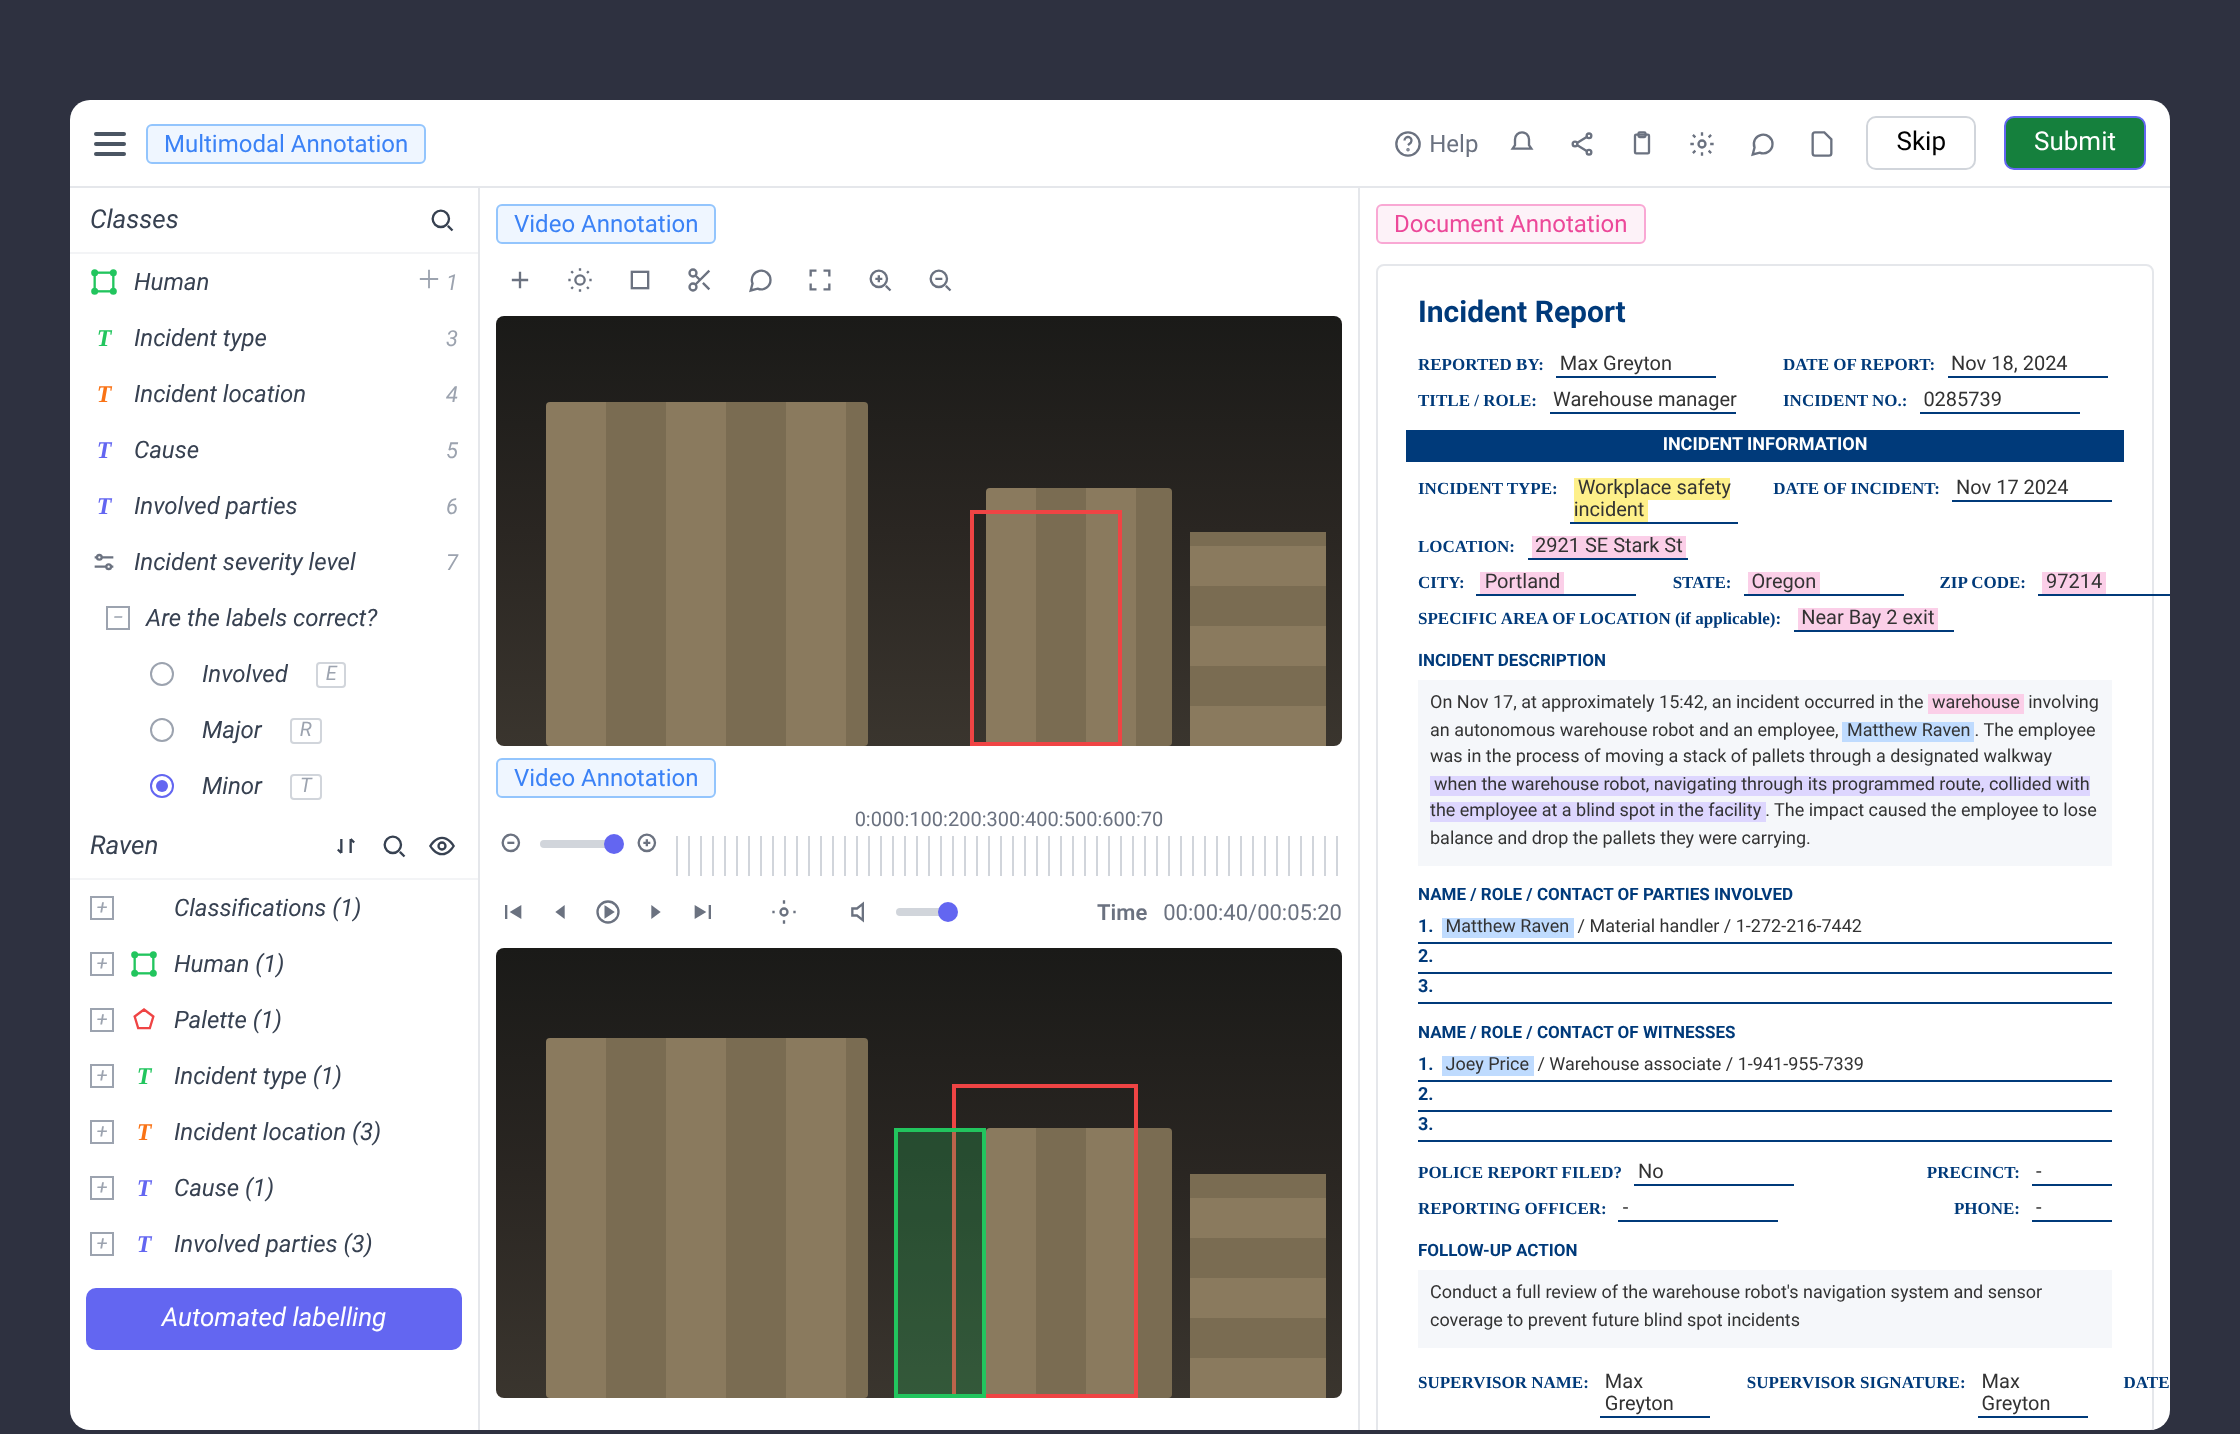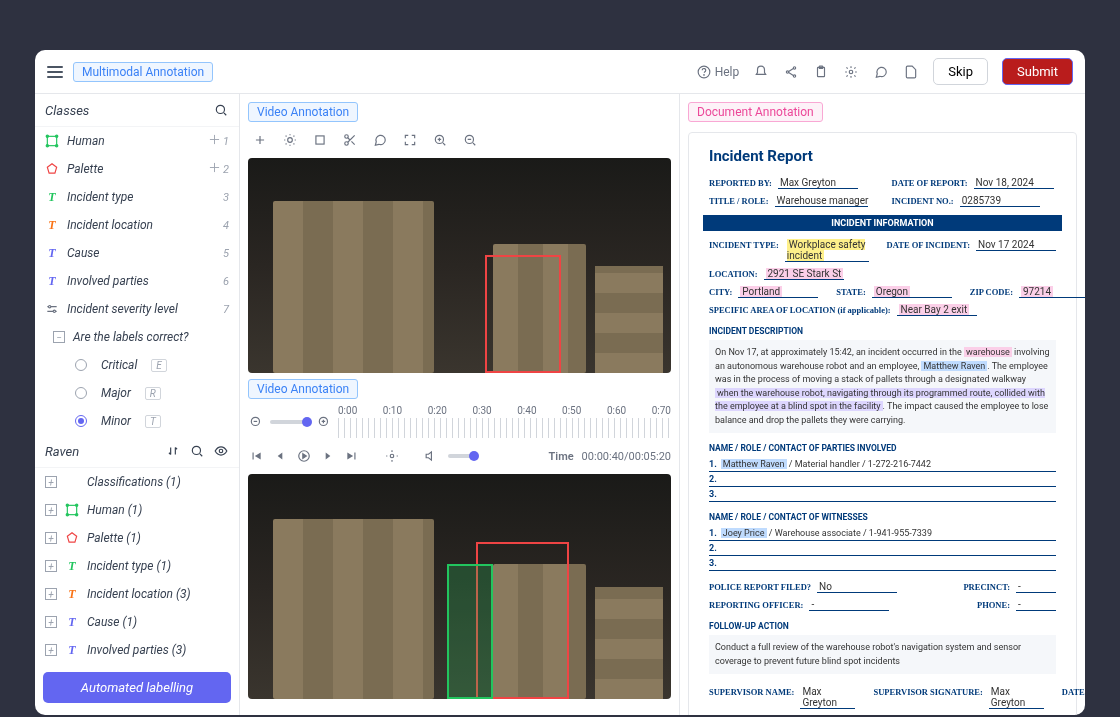--- a/index.html
+++ b/index.html
@@ -9,21 +9,21 @@
 .menu-icon { display: flex; flex-direction: column; gap: 3px; cursor: pointer; }
 .menu-icon span { width: 16px; height: 2px; background: #4b5563; border-radius: 1px; }
 .tag { border: 1px solid; border-radius: 3px; padding: 2px 8px; font-size: 12px; }
 .tag-blue { color: #3b82f6; border-color: #93c5fd; background: #eff6ff; }
 .tag-pink { color: #ec4899; border-color: #f9a8d4; background: #fdf2f8; }
 .spacer { flex: 1; }
 .topbar-actions { display: flex; align-items: center; gap: 14px; color: #6b7280; }
 .help { display: flex; align-items: flex-end; gap: 4px; font-size: 12px; }
 .icon-btn { width: 16px; height: 16px; cursor: pointer; display: flex; align-items: center; justify-content: center; }
 .btn { padding: 5px 14px; border-radius: 5px; font-size: 13px; cursor: pointer; border: 1px solid #d1d5db; background: #fff; }
-.btn-primary { background: #b91c1c; color: #fff; border-color: #6366f1; }
+.btn-primary { background: #15803d; color: #fff; border-color: #6366f1; }
 .main { display: flex; flex: 1; overflow: hidden; }
 .sidebar { width: 205px; border-right: 1px solid #e5e7eb; display: flex; flex-direction: column; overflow-y: auto; font-style: italic; }
 .section-hdr { display: flex; align-items: center; justify-content: space-between; padding: 8px 10px; font-size: 13px; color: #374151; border-bottom: 1px solid #f3f4f6; }
 .class-row { display: flex; align-items: center; gap: 8px; padding: 7px 10px; font-size: 12px; color: #374151; cursor: pointer; }
 .class-row .count { margin-left: auto; color: #9ca3af; font-size: 11px; }
 .class-icon { width: 14px; height: 14px; display: inline-flex; align-items: center; justify-content: center; }
 .tree-item { padding-left: 28px; }
 .radio { width: 12px; height: 12px; border: 1.5px solid #9ca3af; border-radius: 50%; display: inline-block; margin-right: 6px; position: relative; }
 .radio.sel { border-color: #6366f1; }
 .radio.sel::after { content: ""; position: absolute; width: 6px; height: 6px; background: #6366f1; border-radius: 50%; top: 1.5px; left: 1.5px; }
@@ -35,21 +35,21 @@
 .center-tag { align-self: flex-start; }
 .toolbar { display: flex; gap: 14px; padding: 4px; color: #6b7280; }
 .warehouse { width: 100%; height: 215px; background: linear-gradient(180deg, #1a1a18 0%, #2a2622 50%, #3a352e 100%); border-radius: 4px; position: relative; overflow: hidden; }
 .boxes-left { position: absolute; left: 6%; bottom: 0; width: 38%; height: 80%; background: repeating-linear-gradient(90deg, #8a7a5e 0 30px, #7a6c52 30px 60px), repeating-linear-gradient(0deg, transparent 0 40px, rgba(0,0,0,.2) 40px 42px); border-radius: 2px; }
 .boxes-right { position: absolute; right: 20%; bottom: 0; width: 22%; height: 60%; background: repeating-linear-gradient(90deg, #8a7a5e 0 25px, #7a6c52 25px 50px); border-radius: 2px; }
 .boxes-far { position: absolute; right: 2%; bottom: 0; width: 16%; height: 50%; background: repeating-linear-gradient(0deg, #8a7a5e 0 20px, #7a6c52 20px 40px); }
 .palette-box { border: 2px solid #ef4444; position: absolute; }
 .human-box { border: 2px solid #22c55e; background: rgba(34,197,94,.25); position: absolute; }
 .timeline { font-size: 10px; color: #6b7280; }
 .timeline-ticks { height: 20px; background: repeating-linear-gradient(90deg, #d1d5db 0 1px, transparent 1px 6px); margin-top: 2px; }
-.timeline-labels { display: flex; justify-content: space-between; font-size: 10px; }
+.timeline-labels { display: flex; justify-content: center; font-size: 10px; }
 .playbar { display: flex; align-items: center; gap: 8px; padding: 4px 0; color: #6b7280; font-size: 11px; }
 .slider { flex: 0 0 40px; height: 4px; background: #d1d5db; border-radius: 2px; position: relative; }
 .slider-knob { position: absolute; top: -3px; width: 10px; height: 10px; background: #6366f1; border-radius: 50%; }
 .doc { width: 405px; padding: 8px; overflow-y: auto; display: flex; flex-direction: column; gap: 10px; }
 .report { border: 1px solid #e5e7eb; border-radius: 4px; padding: 14px 20px; font-size: 10px; color: #003a7a; }
 .report h2 { font-size: 15px; color: #003a7a; margin-bottom: 12px; font-weight: 700; }
 .report-row { display: flex; gap: 18px; margin-bottom: 6px; }
 .report-field { display: flex; gap: 6px; align-items: baseline; }
 .report-field label { font-size: 8.5px; font-weight: 700; text-align: center; white-space: nowrap; font-family: Liberation Serif, serif; }
 .report-field .val { border-bottom: 1px solid #003a7a; min-width: 80px; color: #333; padding-left: 2px; }
@@ -149,31 +149,20 @@
                 <circle cx="20" cy="20" r="2" fill="#22c55e"></circle>
               </svg>
             </span>
             <span>Human</span>
             <span class="count"><svg viewBox="0 0 24 24" fill="none" stroke="#9ca3af" stroke-width="2" style="width:11px;height:11px;">
                 <path d="M12 2v20M2 12h20"></path>
               </svg> 1</span>
           </div>
           <div class="class-row">
             <span class="class-icon">
-              <svg viewBox="0 0 24 24" fill="none" stroke="#ef4444" stroke-width="2">
-                <path d="M12 3l8 6-3 10H7L4 9z"></path>
-              </svg>
-            </span>
-            <span>Palette</span>
-            <span class="count"><svg viewBox="0 0 24 24" fill="none" stroke="#9ca3af" stroke-width="2" style="width:11px;height:11px;">
-                <path d="M12 2v20M2 12h20"></path>
-              </svg> 2</span>
-          </div>
-          <div class="class-row">
-            <span class="class-icon">
               <span style="color:#22c55e;font-weight:700;font-family:serif;">T</span>
             </span>
             <span>Incident type</span>
             <span class="count"> 3</span>
           </div>
           <div class="class-row">
             <span class="class-icon">
               <span style="color:#f97316;font-weight:700;font-family:serif;">T</span>
             </span>
             <span>Incident location</span>
@@ -206,21 +195,21 @@
           </div>
         </div>
 
       <div class="class-row tree-item" style="padding-left:18px;">
         <span class="plus-box">−</span>
         <span>Are the labels correct?</span>
       </div>
       <div id="options-list">
           <div class="class-row tree-item" style="padding-left:40px;">
             <span class="radio "></span>
-            <span>Critical</span>
+            <span>Involved</span>
             <span class="key-badge">E</span>
           </div>
           <div class="class-row tree-item" style="padding-left:40px;">
             <span class="radio "></span>
             <span>Major</span>
             <span class="key-badge">R</span>
           </div>
           <div class="class-row tree-item" style="padding-left:40px;">
             <span class="radio sel"></span>
             <span>Minor</span>

